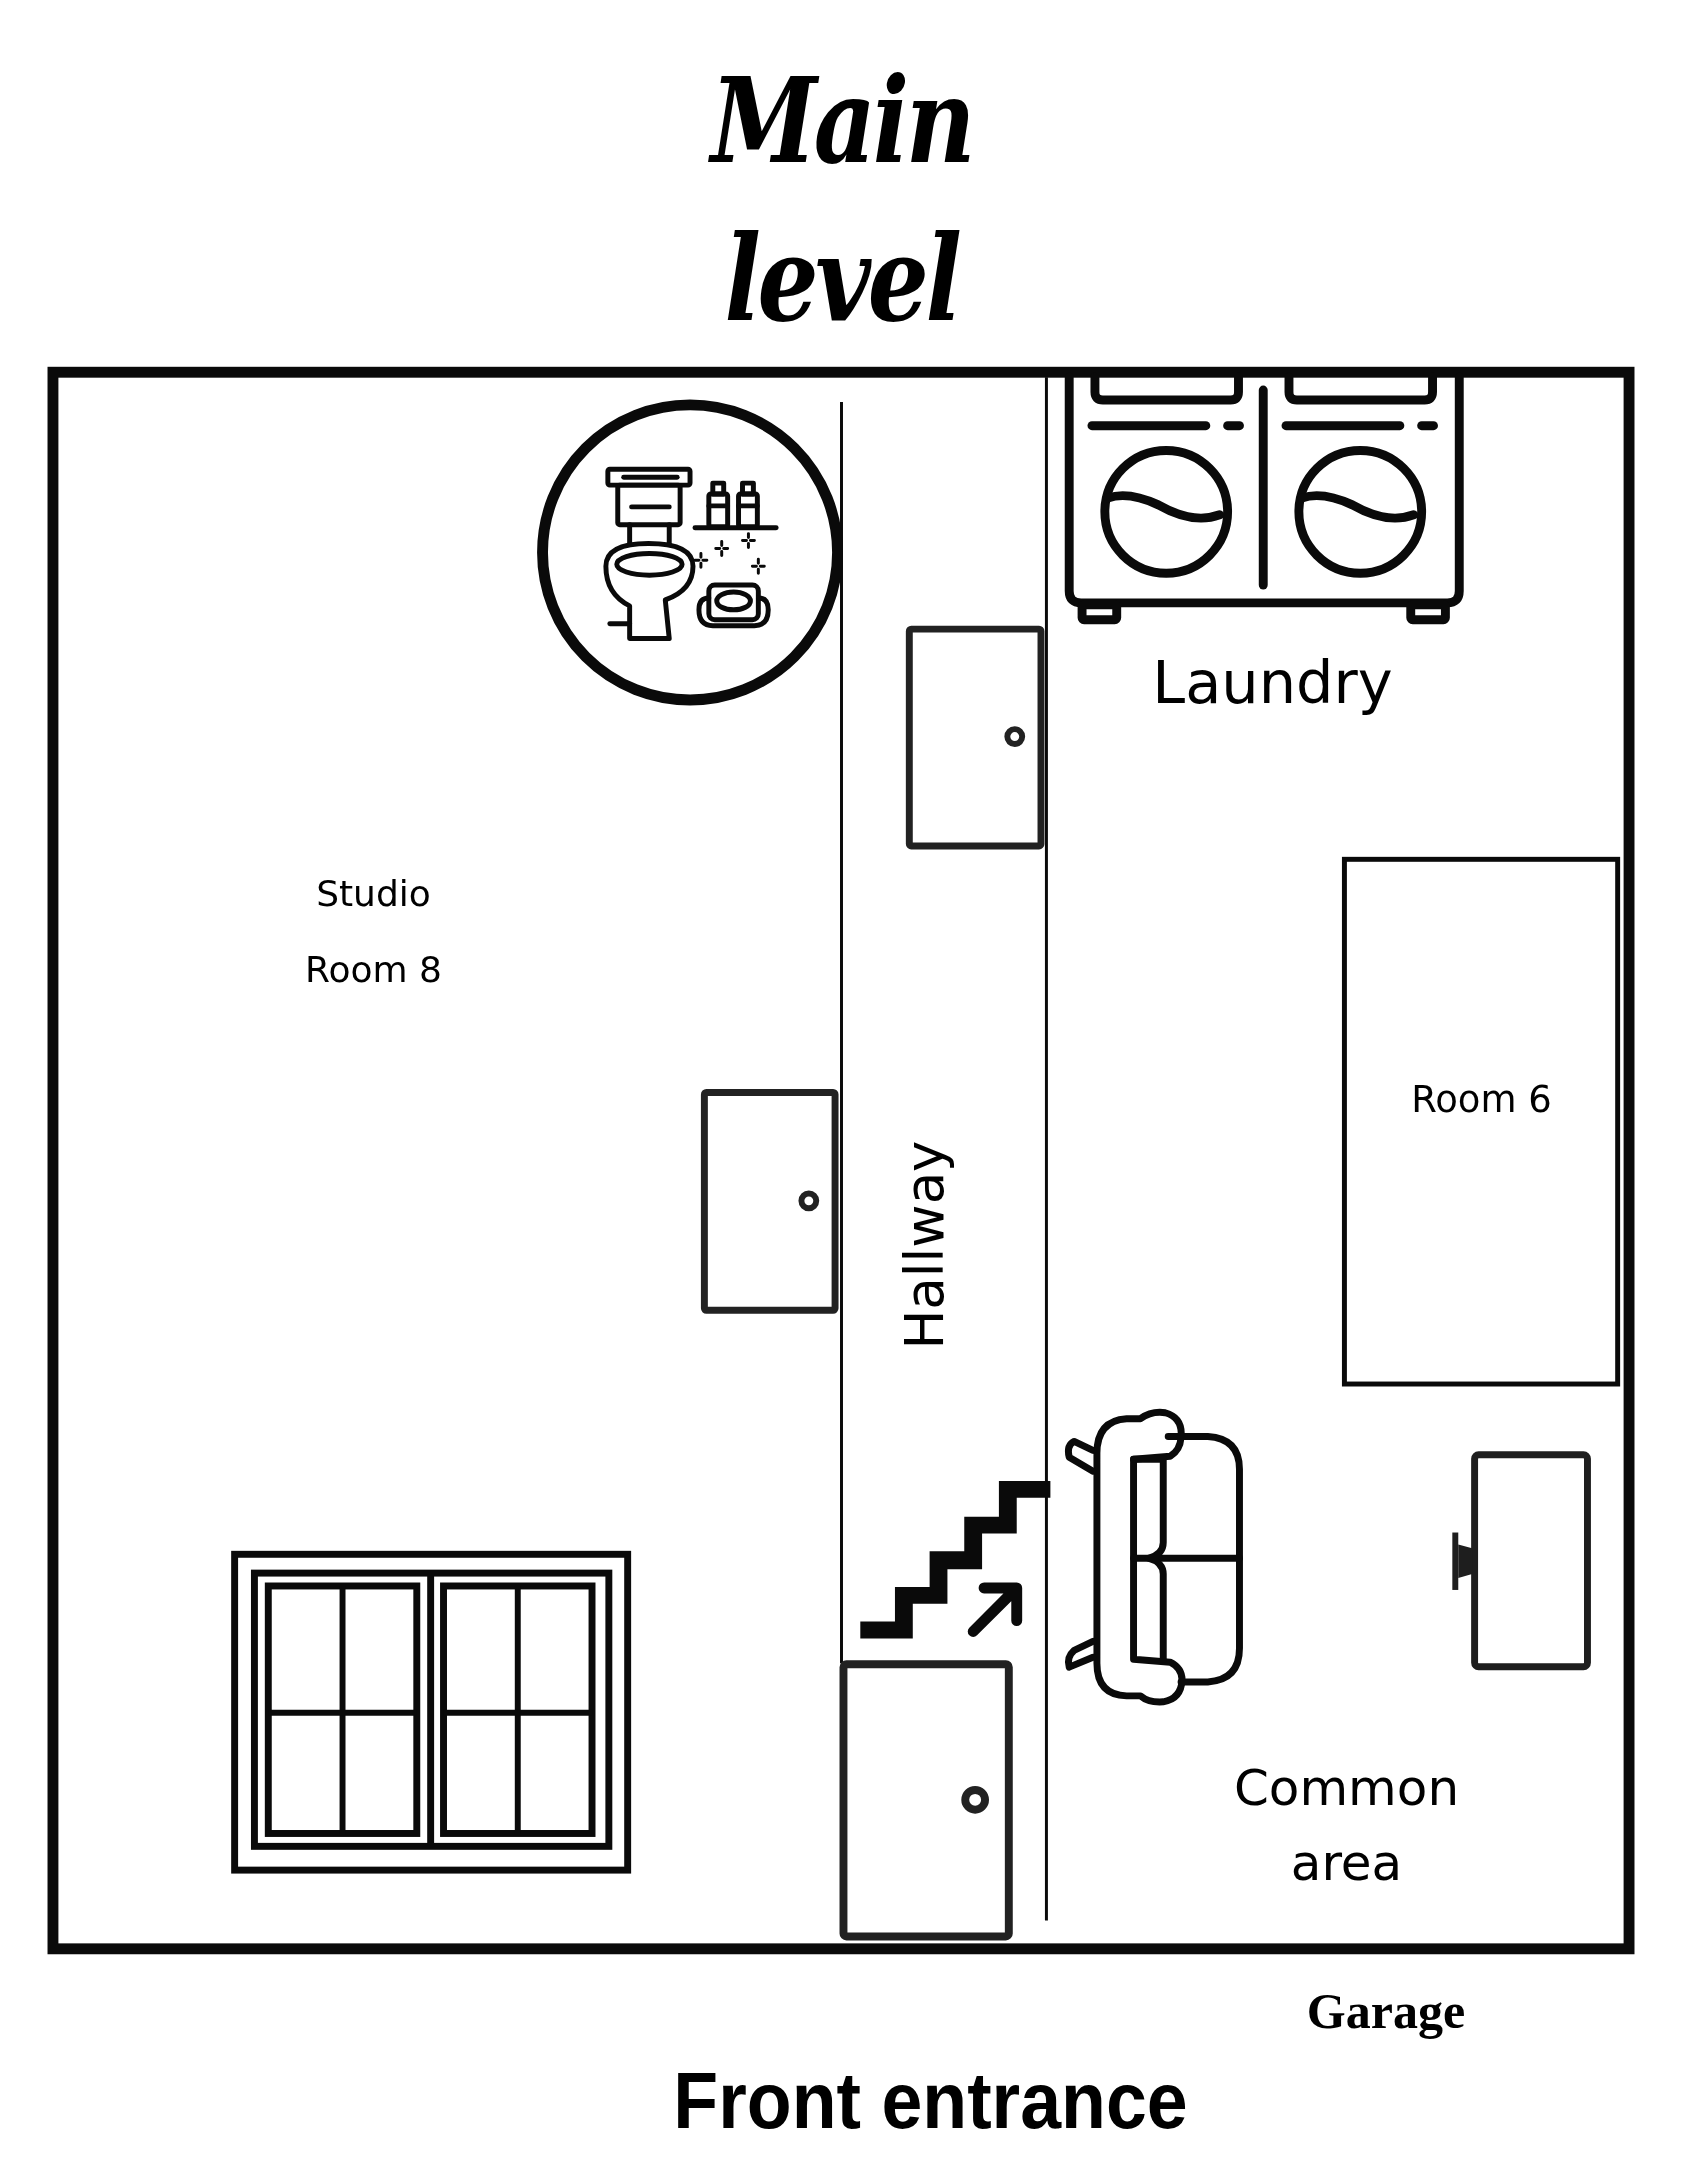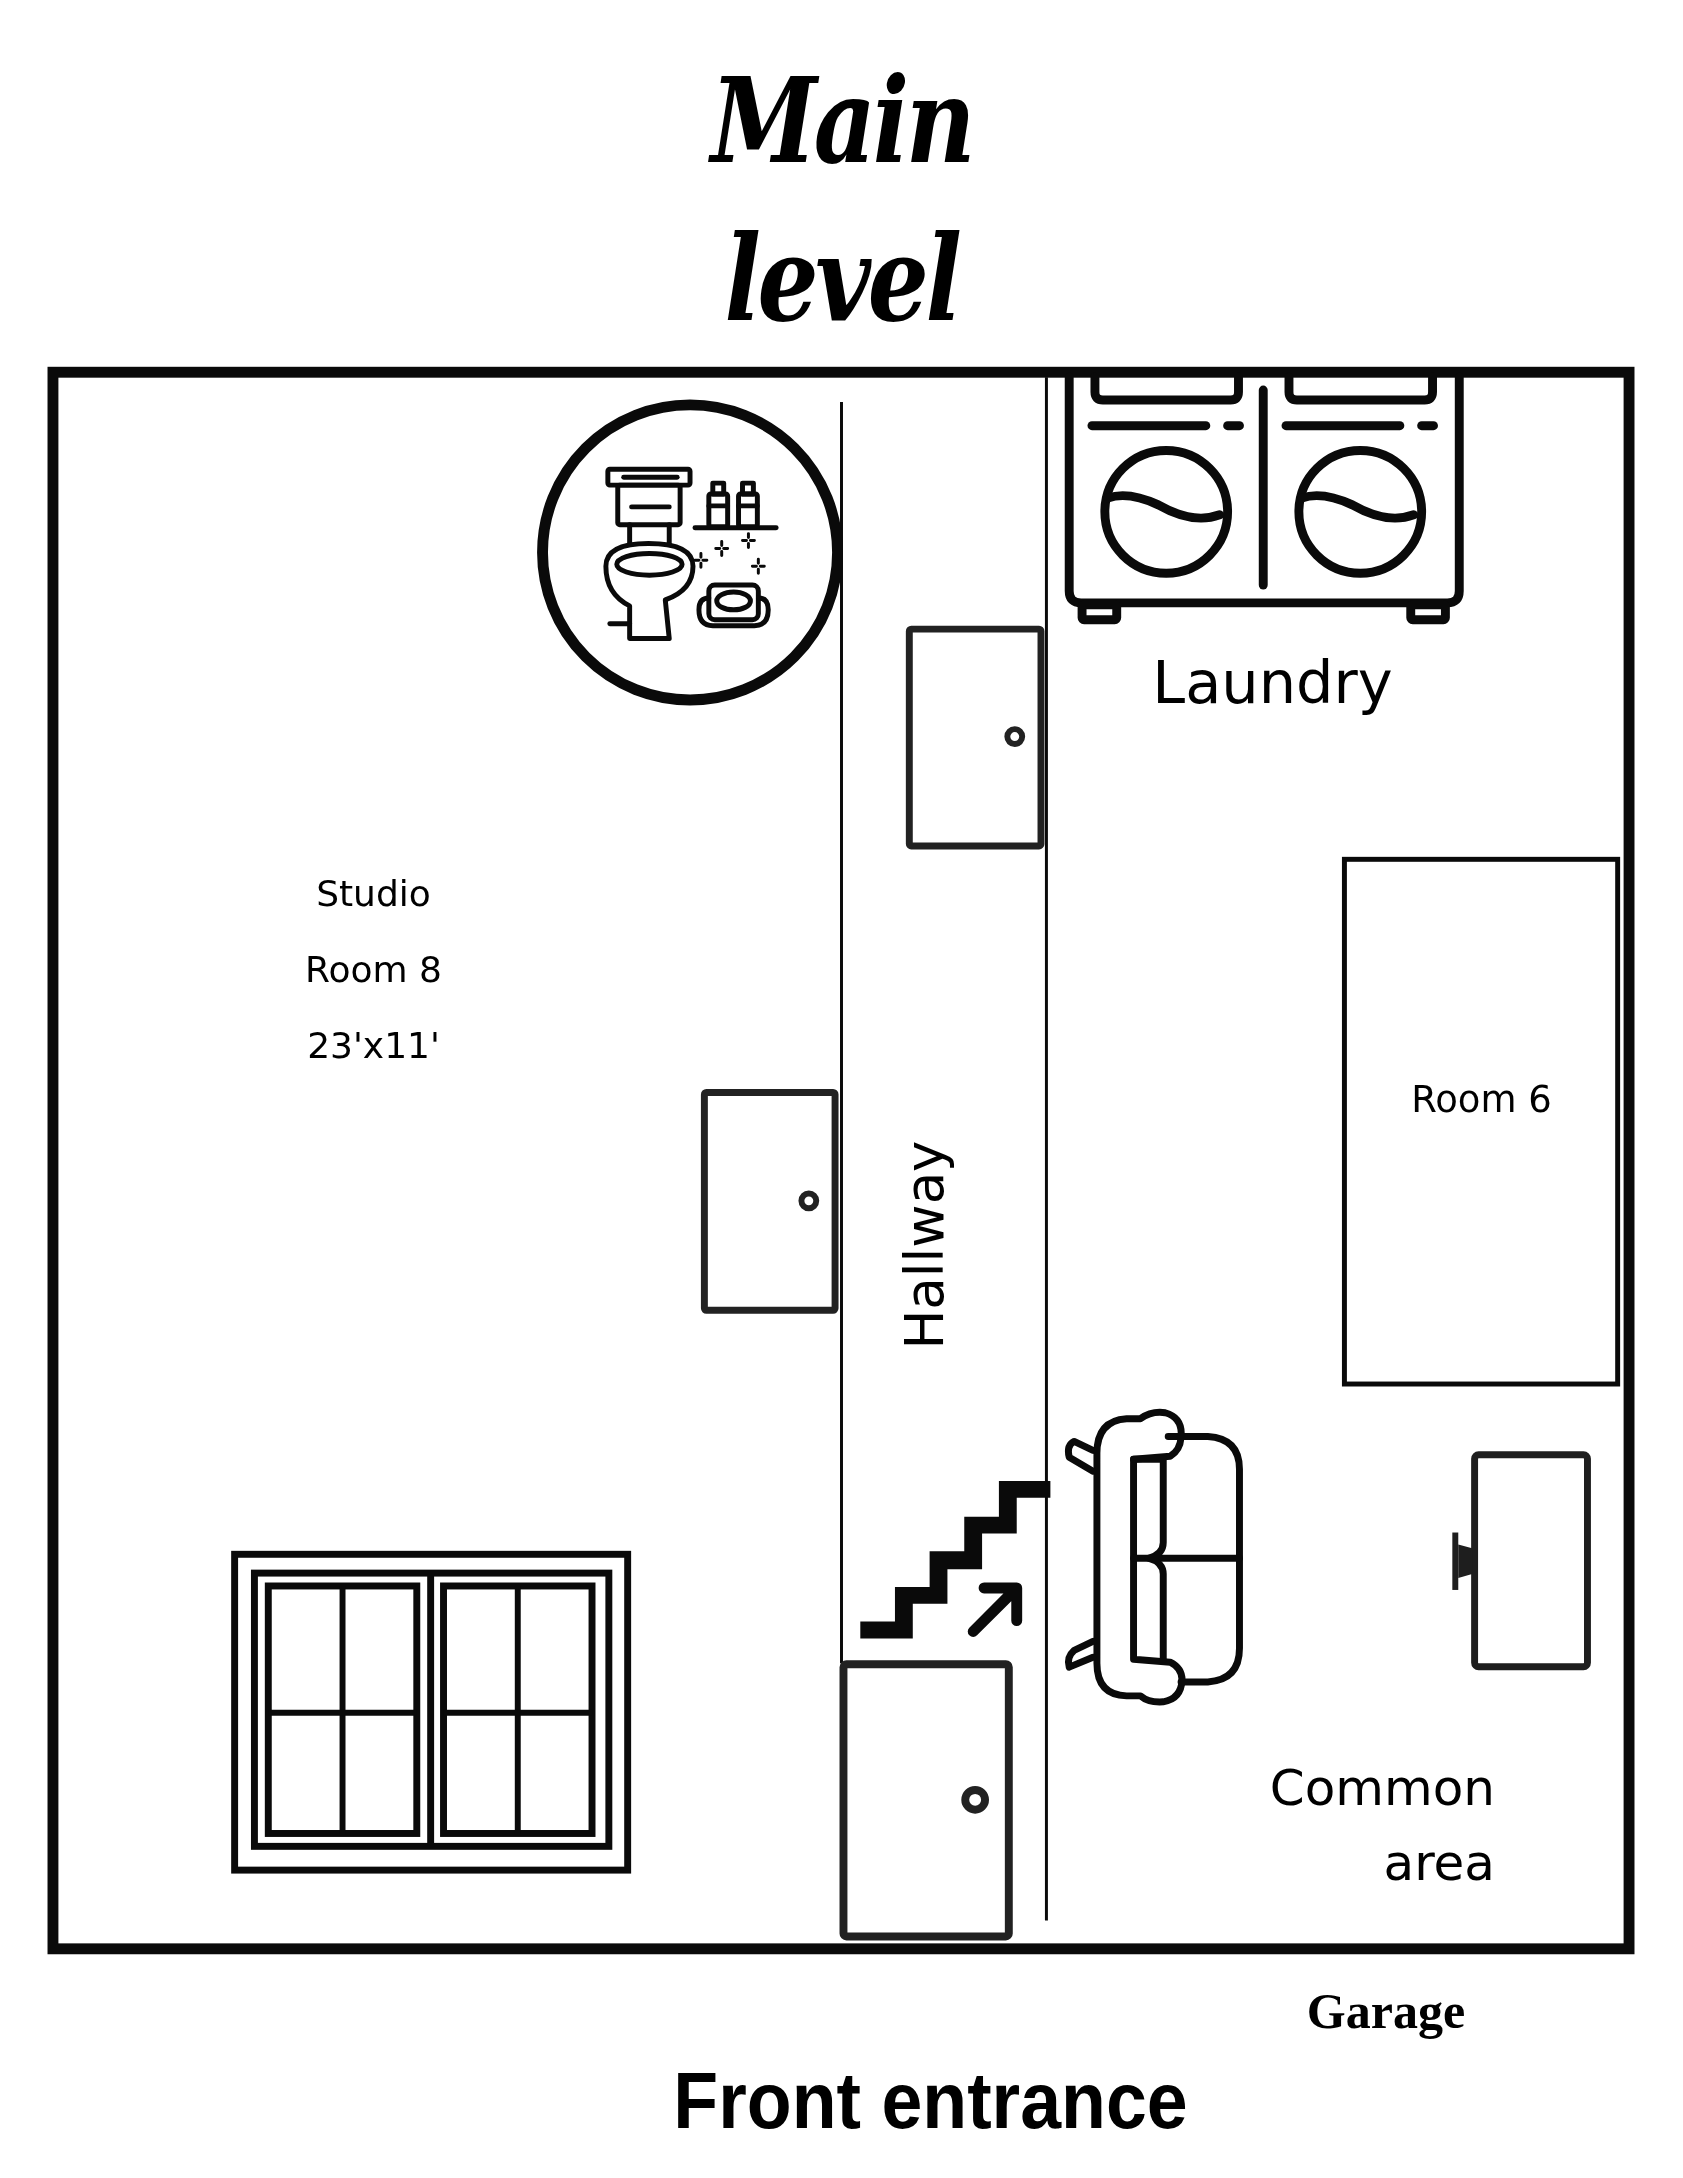--- a/index.html
+++ b/index.html
@@ -5,21 +5,21 @@
   html, body { margin:0; padding:0; background:#ffffff; }
   body { width:1683px; height:2178px; position:relative; overflow:hidden; font-family:"Liberation Sans", sans-serif; color:#000; }
   .title { position:absolute; left:0; width:1683px; text-align:center; font-family:"DejaVu Serif", serif; font-weight:bold; font-style:italic; font-size:117px; letter-spacing:-4px; transform:scaleX(0.82); transform-origin:842px 0; line-height:1; }
   .label { position:absolute; text-align:center; font-family:"DejaVu Sans", sans-serif; white-space:nowrap; line-height:1; }
   .studio-label { left:225px; width:297px; top:876px; font-size:36px; }
   .studio-label div { height:76px; }
   .laundry-label { left:1119px; width:307px; top:653px; font-size:59px; }
   .room6-label { left:1346px; width:271px; top:1081px; font-size:37px; }
   .room6-label div { height:73px; }
   .common-label { left:1198px; width:297px; top:1763px; font-size:50px; }
-  .common-label div { height:75px;text-align:right; }
+  .common-label div { height:75px; }
   .hallway-label { left:924px; top:1245px; font-size:53px; transform:translate(-50%,-50%) rotate(-90deg); }
   .front-label { position:absolute; left:594px; width:673px; top:2061px; text-align:center; font-family:"Liberation Sans", sans-serif; font-weight:bold; font-size:79px; line-height:1; transform:scaleX(0.93); }
   .garage-label { position:absolute; left:1287px; width:198px; top:1986px; text-align:center; font-family:Liberation Serif, serif; font-weight:bold; font-size:50px; line-height:1; }
   svg.plan { position:absolute; left:0; top:0; }
 </style>
 </head>
 <body>
 
 <div class="title" style="top:63px;">Main</div>
 <div class="title" style="top:221px;">level</div>
@@ -125,21 +125,20 @@
 
   <g>
     <rect x="852" y="1681" width="167" height="275" rx="3" fill="#fff" stroke="#222" stroke-width="8"></rect>
     <circle cx="985" cy="1818" r="10" fill="none" stroke="#222" stroke-width="8"></circle>
   </g>
 </svg>
 
 <div class="label studio-label">
   <div>Studio</div>
   <div>Room 8</div>
-  <div>23'x11'</div>
 </div>
 
 <div class="label laundry-label">Laundry</div>
 
 <div class="label hallway-label">Hallway</div>
 
 <div class="label room6-label">
   <div>Room 6</div>
 </div>
 

